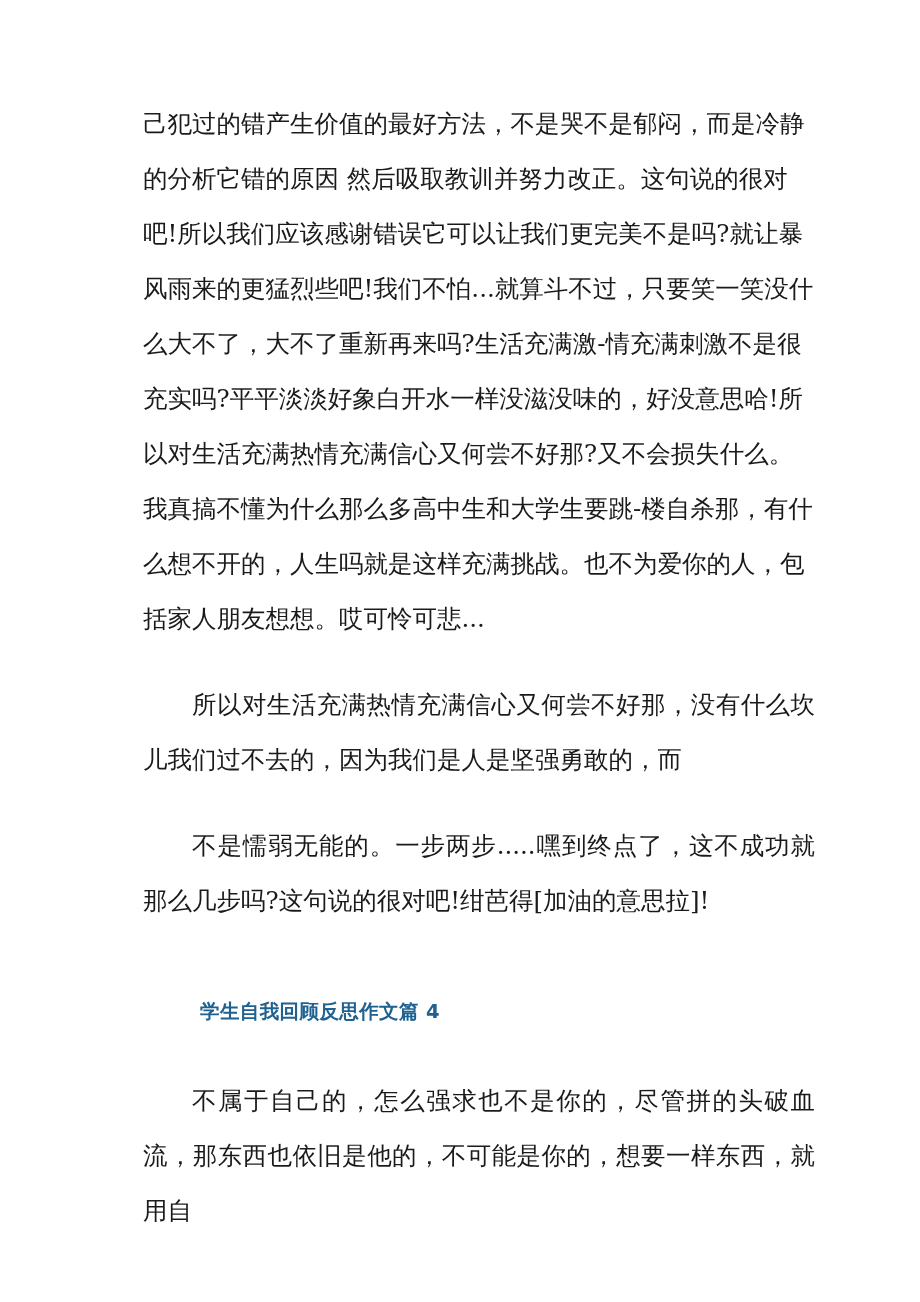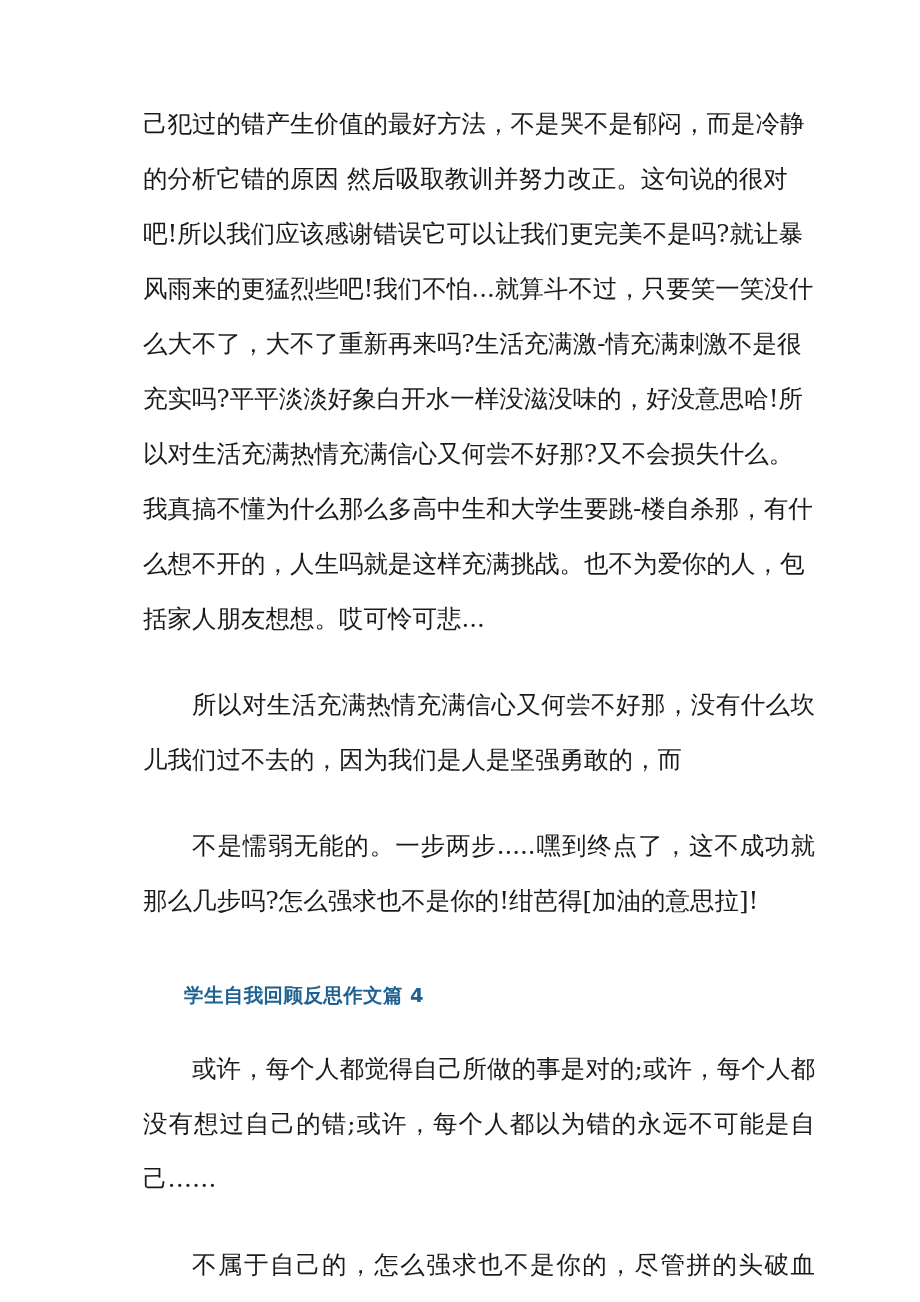--- a/index.html
+++ b/index.html
@@ -52,44 +52,43 @@
   .para.ragged {
     text-align: left;
   }
 
   .section-heading {
     font-family: "DejaVu Sans", "Liberation Sans", sans-serif;
     font-size: 19.5px;
     font-weight: bold;
     color: #1f6291;
     line-height: 30px;
-    margin: 0;
+    margin: 16px;
     padding-left: 41px;
     letter-spacing: 0.4px;
   }
 
   .gap-before-heading { height: 53px; }
   .gap-after-heading  { height: 30px; }
 </style>
 </head>
 <body>
 
 <div class="page">
   <div class="page-body">
 
     <p class="para ragged">己犯过的错产生价值的最好方法，不是哭不是郁闷，而是冷静的分析它错的原因 然后吸取教训并努力改正。这句说的很对吧!所以我们应该感谢错误它可以让我们更完美不是吗?就让暴风雨来的更猛烈些吧!我们不怕...就算斗不过，只要笑一笑没什么大不了，大不了重新再来吗?生活充满激-情充满刺激不是很充实吗?平平淡淡好象白开水一样没滋没味的，好没意思哈!所以对生活充满热情充满信心又何尝不好那?又不会损失什么。我真搞不懂为什么那么多高中生和大学生要跳-楼自杀那，有什么想不开的，人生吗就是这样充满挑战。也不为爱你的人，包括家人朋友想想。哎可怜可悲...</p>
 
     <p class="para indent">所以对生活充满热情充满信心又何尝不好那，没有什么坎儿我们过不去的，因为我们是人是坚强勇敢的，而</p>
 
-    <p class="para indent">不是懦弱无能的。一步两步.....嘿到终点了，这不成功就那么几步吗?怎么强求也不是你的!绀芭得[加油的意思拉]!</p>
+    <p class="para indent">不是懦弱无能的。一步两步.....嘿到终点了，这不成功就那么几步吗?这句说的很对吧!绀芭得[加油的意思拉]!</p>
 
     <div class="gap-before-heading"></div>
 
     <h2 class="section-heading">学生自我回顾反思作文篇 4</h2>
 
     <div class="gap-after-heading"></div>
 
-    <p class="para indent">或许，每个人都觉得自己所做的事是对的;或许，每个人都没有想过自己的错;或许，每个人都以为错的永远不可能是自己……</p>
 
     <p class="para indent">不属于自己的，怎么强求也不是你的，尽管拼的头破血流，那东西也依旧是他的，不可能是你的，想要一样东西，就用自</p>
 
   </div>
 </div>
 
 </body></html>

